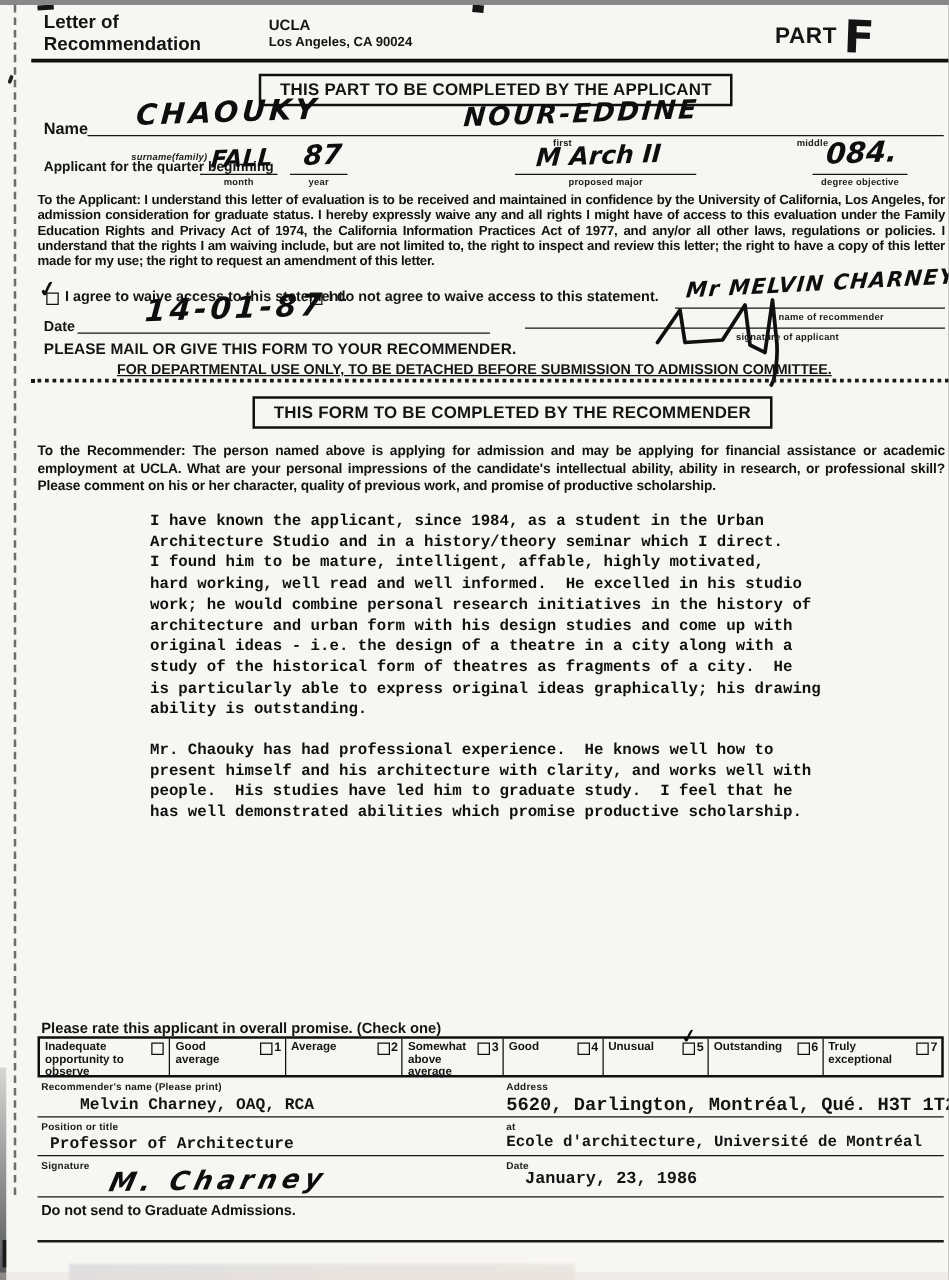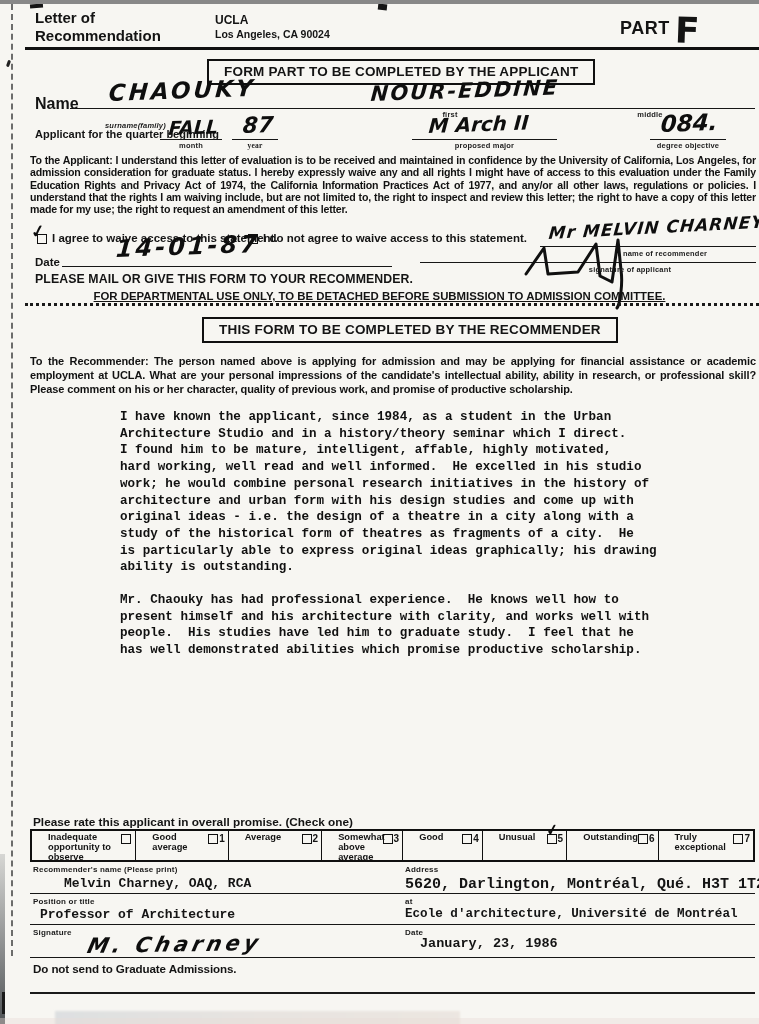--- a/index.html
+++ b/index.html
@@ -8,21 +8,21 @@
   .b{font-weight:bold;}
   .lbl{font-size:7.5px;font-weight:bold;color:#1c1c1c;letter-spacing:.2px;white-space:nowrap;}
   .fline{border-bottom:1.7px solid #161616;}
   .hw{font-family:"DejaVu Sans",sans-serif;font-style:italic;font-weight:bold;color:#0e0e0e;white-space:nowrap;transform:rotate(-2deg) skewX(-6deg);transform-origin:left bottom;}
   .mono{font-family:"Liberation Mono","DejaVu Sans Mono",monospace;}
   .par{font-size:10.6px;font-weight:bold;line-height:12.3px;text-align:justify;letter-spacing:-.2px;color:#121212;}
   .cb{display:inline-block;width:10px;height:10px;border:1.8px solid #101010;background:transparent;box-sizing:border-box;}
   .check{position:absolute;font-size:17px;font-weight:bold;color:#0c0c0c;transform:rotate(-10deg);line-height:1;}
   .banner{border:2.3px solid #101010;font-weight:bold;font-size:13.5px;letter-spacing:.2px;padding:3px 15px 4px 15px;white-space:nowrap;background:#f7f6f2;}
   .rtable{display:flex;border:2px solid #101010;box-sizing:border-box;background:#f7f6f2;}
-  .rcell{border-right:1.7px solid #101010;box-sizing:border-box;position:relative;padding:2px 3px 2px 16px;display:flex;justify-content:space-between;align-items:flex-start;}
+  .rcell{border-right:1.7px solid #101010;box-sizing:border-box;position:relative;padding:2px 3px 2px 4px;display:flex;justify-content:space-between;align-items:flex-start;}
   .rcell:last-child{border-right:none;}
   .rlabel{font-size:9.3px;font-weight:bold;line-height:9.8px;max-width:62%;}
   .rbox{display:flex;align-items:flex-start;gap:1px;font-size:10px;font-weight:bold;line-height:10px;margin-top:1px;}
   .dotrule{border-top:3.5px dotted #1a1a1a;}
   .letter{white-space:pre;font-size:12.6px;line-height:16.7px;color:#101010;font-weight:bold;}
   .sig-svg path{stroke:#101010;fill:none;stroke-linecap:round;stroke-linejoin:round;}
 </style>
 </head>
 <body>
 
@@ -44,37 +44,37 @@
   <div class="abs" style="left:215px;top:9px;">
     <div class="b" style="font-size:12px;">UCLA</div>
     <div class="b" style="font-size:10.5px;margin-top:1px;">Los Angeles, CA 90024</div>
   </div>
   <div class="abs" style="left:620px;top:6px;display:flex;align-items:flex-start;gap:5px;">
     <span class="b" style="font-size:18px;letter-spacing:.5px;margin-top:8px;">PART</span>
     <span class="b" style="font-size:36px;font-family:'DejaVu Sans',sans-serif;transform:rotate(2deg);display:inline-block;">F</span>
   </div>
   <div class="abs" style="left:25px;top:43px;width:734px;border-top:3.5px solid #101010;"></div>
 
-  <div class="abs banner" style="left:207px;top:55px;">FORM PART TO BE COMPLETED BY THE APPLICANT</div>
-
-  <div class="abs b" style="left:35px;top:91px;font-size:16px;">Name</div>
+  <div class="abs banner" style="left:207px;top:55px;">THIS PART TO BE COMPLETED BY THE APPLICANT</div>
+
+  <div class="abs b" style="left:35px;top:91px;font-size:13px;">Name</div>
   <div class="abs fline" style="left:70px;top:78px;width:685px;height:26px;"></div>
   <div class="abs hw" style="left:108px;top:76px;font-size:23px;letter-spacing:3px;">CHAOUKY</div>
   <div class="abs hw" style="left:370px;top:78px;font-size:21px;letter-spacing:2px;">NOUR-EDDINE</div>
   <div class="abs lbl" style="left:105px;top:117px;width:120px;text-align:left;font-style:italic;">surname(family)</div>
   <div class="abs lbl" style="left:400px;top:106px;width:100px;text-align:center;">first</div>
   <div class="abs lbl" style="left:605px;top:106px;width:90px;text-align:center;">middle</div>
 
   <div class="abs b" style="left:35px;top:124px;font-size:11px;">Applicant for the quarter beginning</div>
   <div class="abs fline" style="left:160px;top:110px;width:62px;height:25px;"></div>
   <div class="abs hw" style="left:168px;top:113px;font-size:19px;">FALL</div>
   <div class="abs lbl" style="left:160px;top:137px;width:62px;text-align:center;">month</div>
   <div class="abs fline" style="left:232px;top:110px;width:46px;height:25px;"></div>
   <div class="abs hw" style="left:242px;top:109px;font-size:22px;">87</div>
-  <div class="abs lbl" style="left:232px;top:137px;width:46px;text-align:center;font-family:Liberation Serif, serif;">year</div>
+  <div class="abs lbl" style="left:232px;top:137px;width:46px;text-align:center;">year</div>
   <div class="abs fline" style="left:412px;top:110px;width:145px;height:25px;"></div>
   <div class="abs hw" style="left:428px;top:110px;font-size:20px;">M Arch II</div>
   <div class="abs lbl" style="left:412px;top:137px;width:145px;text-align:center;">proposed major</div>
   <div class="abs fline" style="left:650px;top:110px;width:76px;height:25px;"></div>
   <div class="abs hw" style="left:660px;top:107px;font-size:23px;">084.</div>
   <div class="abs lbl" style="left:650px;top:137px;width:76px;text-align:center;">degree objective</div>
 
   <div class="abs par" style="left:30px;top:150px;width:726px;">To the Applicant: I understand this letter of evaluation is to be received and maintained in confidence by the University of California, Los Angeles, for admission consideration for graduate status. I hereby expressly waive any and all rights I might have of access to this evaluation under the Family Education Rights and Privacy Act of 1974, the California Information Practices Act of 1977, and any/or all other laws, regulations or policies. I understand that the rights I am waiving include, but are not limited to, the right to inspect and review this letter; the right to have a copy of this letter made for my use; the right to request an amendment of this letter.</div>
 
   <span class="abs cb" style="left:37px;top:230px;"></span>

